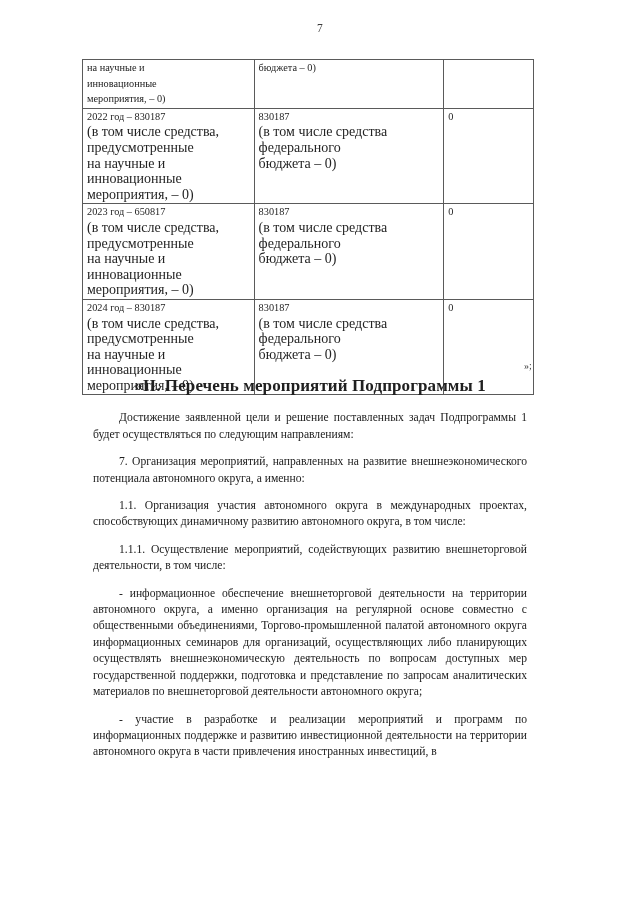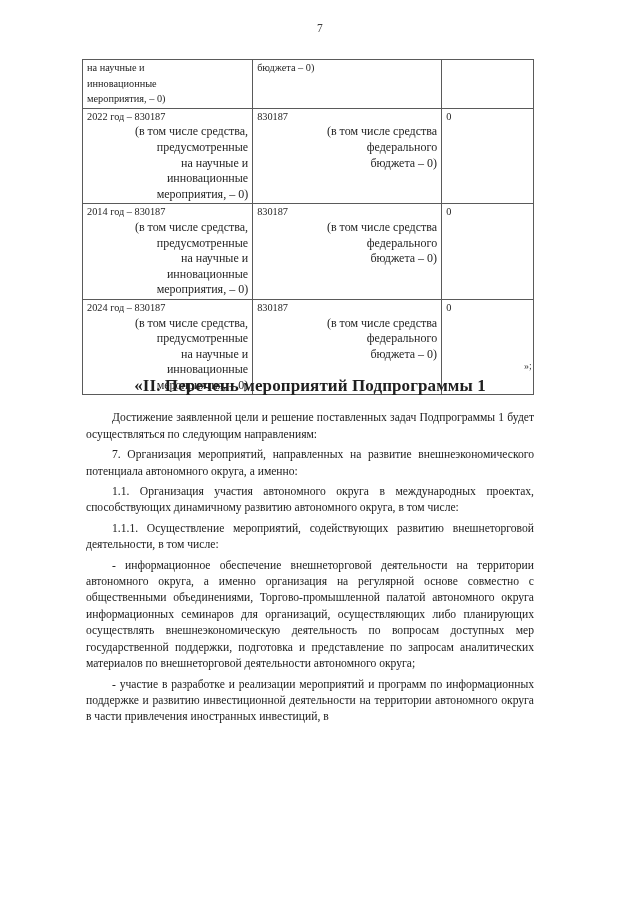--- a/index.html
+++ b/index.html
@@ -54,21 +54,21 @@
     border-bottom: 1px solid #5a5a5a;
   }
   .fin-table tr.first-row > td {
     border-top: 1px solid #5a5a5a;
   }
   .fin-table td.c1 { width: 168px; }
   .fin-table td.c2 { width: 190px; }
   .fin-table td.c3 { width: 94px; }
 
   .cell-line { display: block; white-space: pre; }
-  .cell-sub  { font-size: 12px; text-align: right; }
+  .cell-sub  { font-size: 14px; }
 
   .table-end-mark {
     position: absolute;
     left: 524px;
     top: 360px;
     font-size: 10px;
     color: #444;
   }
 
   
@@ -90,21 +90,21 @@
 
   h2.section-heading {
     margin: 0 0 16px 0;
     text-align: center;
     font-size: 17px;
     font-weight: bold;
     letter-spacing: .1px;
   }
 
   p.just {
-    margin: 4px;
+    margin: 11px;
     text-align: justify;
     text-align-last: left;
     text-indent: 26px;
     -webkit-hyphens: none;
     hyphens: none;
   }
 </style>
 </head>
 <body>
 
@@ -140,21 +140,21 @@
           <span class="cell-line">830187</span>
           <span class="cell-line cell-sub">(в том числе средства</span>
           <span class="cell-line cell-sub">федерального</span>
           <span class="cell-line cell-sub">бюджета – 0)</span>
         </td>
         <td class="c3">0</td>
       </tr>
 
       <tr>
         <td class="c1">
-          <span class="cell-line">2014 год – 830187</span>
+          <span class="cell-line">2023 год – 650817</span>
           <span class="cell-line cell-sub">(в том числе средства,</span>
           <span class="cell-line cell-sub">предусмотренные</span>
           <span class="cell-line cell-sub">на научные и</span>
           <span class="cell-line cell-sub">инновационные</span>
           <span class="cell-line cell-sub">мероприятия, – 0)</span>
         </td>
         <td class="c2">
           <span class="cell-line">830187</span>
           <span class="cell-line cell-sub">(в том числе средства</span>
           <span class="cell-line cell-sub">федерального</span>

